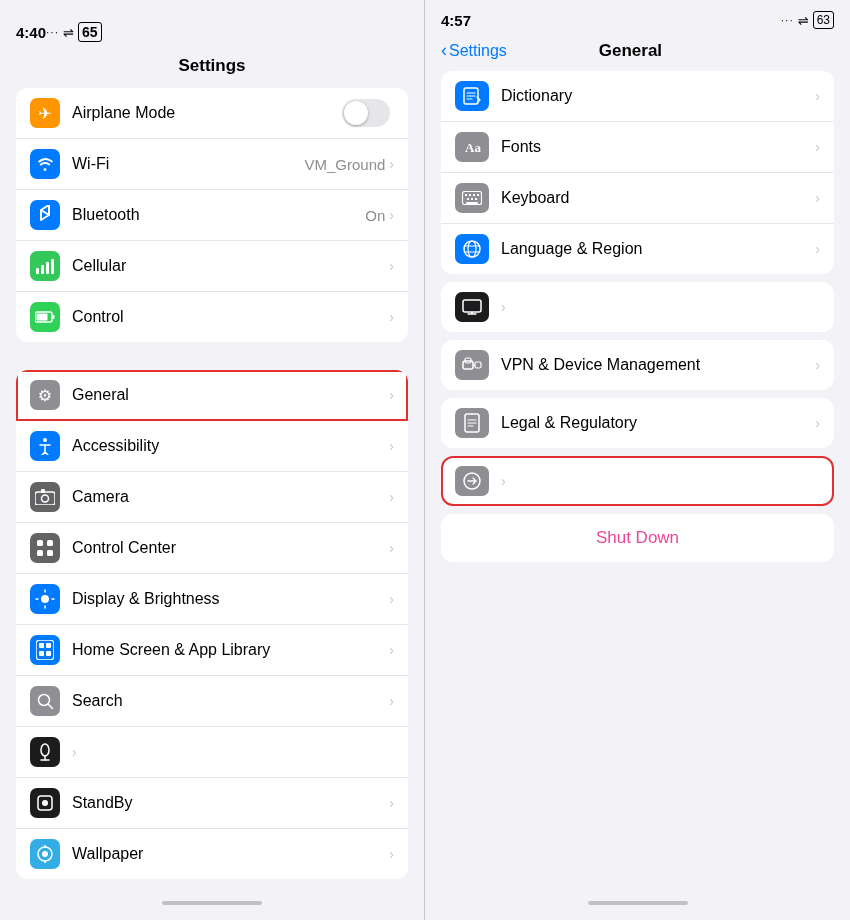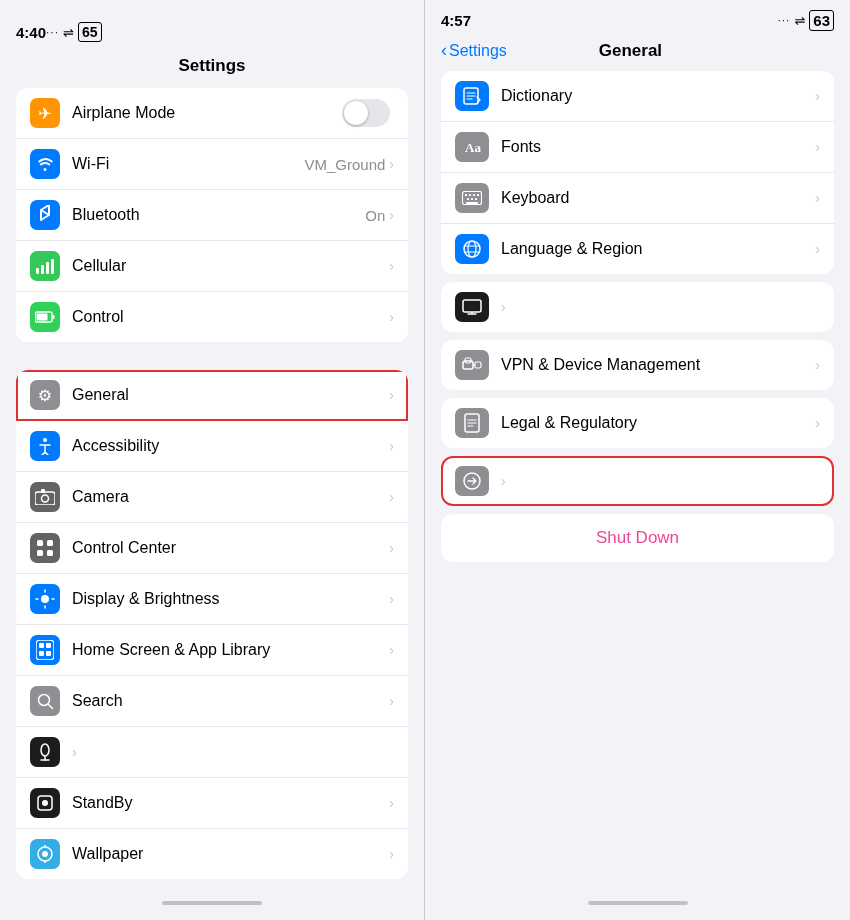--- a/index.html
+++ b/index.html
@@ -464,21 +464,21 @@
   </div>
 </div>
 
 <div class="right-panel">
 
   <div class="right-status-bar">
     <span class="status-time">4:57</span>
     <div class="status-icons">
       <span style="font-size:10px;letter-spacing:1px">···</span>
       <span style="font-size:13px">⇌</span>
-      <span style="border:1.5px solid #000;border-radius:3px;padding:1px 3px;font-size:15px;font-weight:700">63</span>
+      <span style="border:1.5px solid #000;border-radius:3px;padding:1px 3px;font-size:12px;font-weight:400">63</span>
     </div>
   </div>
 
   <div class="back-nav">
     <div class="back-btn">
       <span class="back-chevron">‹</span>
       <span>Settings</span>
     </div>
     <span class="nav-title">General</span>
     <div class="nav-spacer"></div>

